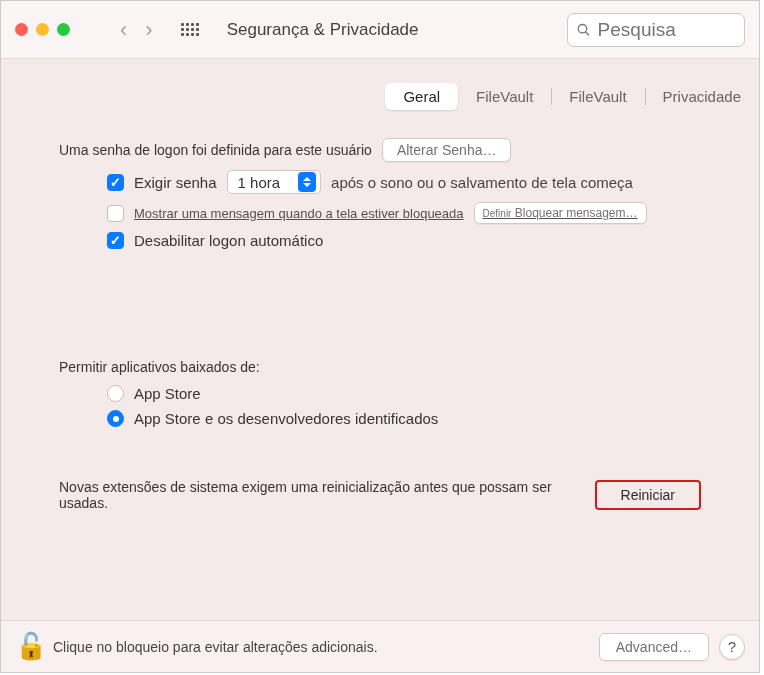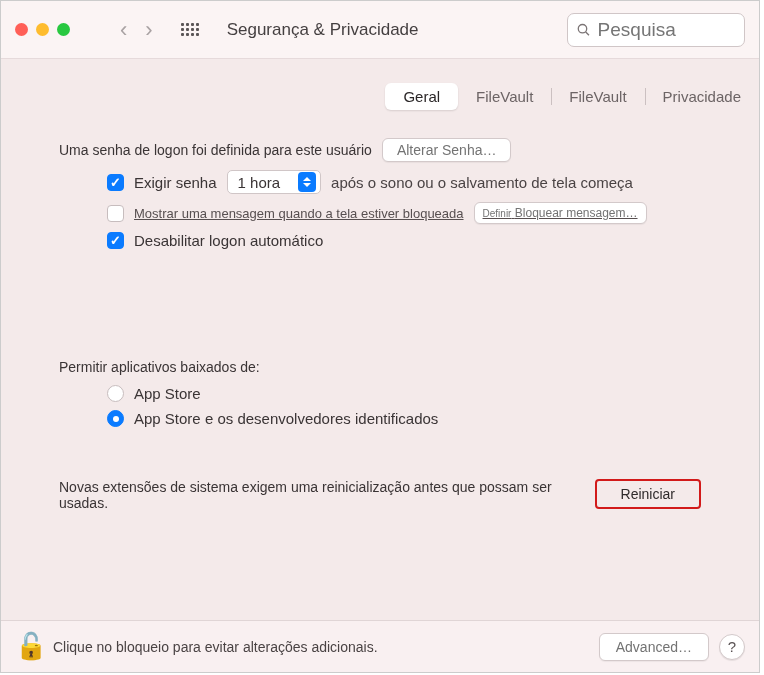--- a/index.html
+++ b/index.html
@@ -326,21 +326,21 @@
         <div class="row indent1" style="margin-bottom:8px;">
           <span class="radio"></span>
           <span class="sec-label">App Store</span>
         </div>
         <div class="row indent1">
           <span class="radio selected"></span>
           <span class="sec-label">App Store e os desenvolvedores identificados</span>
         </div>
       </div>
 
-      <div class="section3 row" style="align-items:flex-start;">
+      <div class="section3 row" style="align-items:center;">
         <span>Novas extensões de sistema exigem uma reinicialização antes que possam ser usadas.</span>
         <span class="restart-btn">Reiniciar</span>
       </div>
 
     </div>
 
     <div class="footer">
       <span class="lock-icon">🔓</span>
       <span>Clique no bloqueio para evitar alterações adicionais.</span>
       <div class="spacer"></div>

